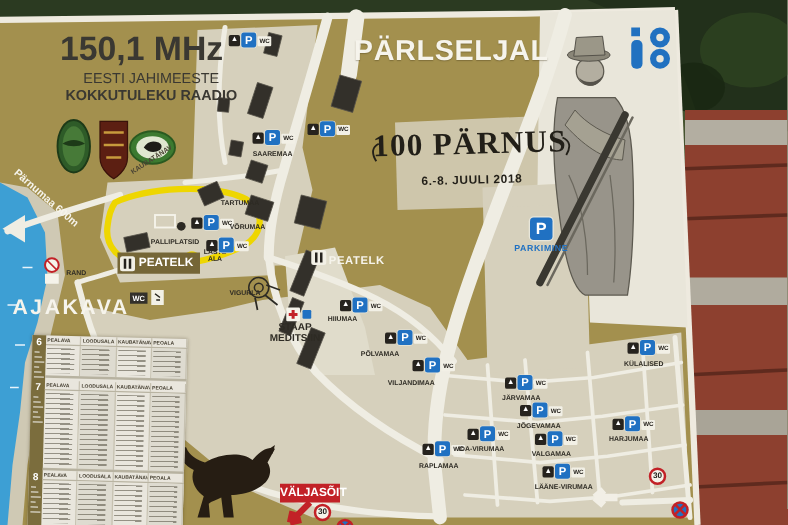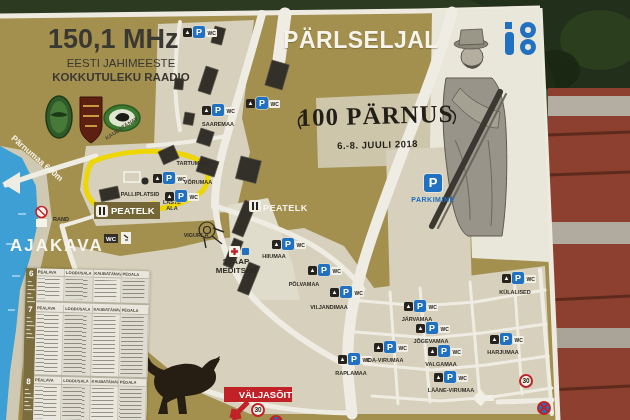--- a/index.html
+++ b/index.html
@@ -36,21 +36,21 @@
          font-size:5px;line-height:8px;border-radius:1px;}
   .utbox{width:12px;height:12px;background:#f2f0e6;border-radius:2px;position:relative;}
   .utbox::before{content:"";position:absolute;left:3px;top:2px;width:1.5px;height:8px;background:#26231e;}
   .utbox::after{content:"";position:absolute;left:7px;top:2px;width:1.5px;height:8px;background:#26231e;}
   .peatelk{left:94px;top:202px;width:66px;height:17px;background:#756637;display:flex;align-items:center;
            gap:3px;padding:2px;color:#fff;font-weight:bold;font-size:9.5px;}
   .staap{left:212px;top:257px;width:48px;font-size:8px;line-height:9px;font-weight:bold;color:#2e2b24;text-align:center;}
   .bigP{left:424px;top:174px;width:18px;height:18px;background:#2071c2;border-radius:3px;color:#fff;
         font-weight:bold;font-size:13px;line-height:18px;text-align:center;box-shadow:0 0 0 1px #e8e6da;}
   .parklab{left:402px;top:196px;width:62px;text-align:center;color:#2071c2;font-weight:bold;font-size:7px;letter-spacing:.5px;}
-  .redbox{left:224px;top:387px;width:68px;height:15px;background:#c22127;color:#fff;font-weight:bold;
+  .redbox{left:224px;top:387px;width:48px;height:15px;background:#c22127;color:#fff;font-weight:bold;
           font-size:9.5px;line-height:15px;text-align:right;}
   .whitebox{left:492px;top:389px;width:64px;height:17px;background:#f2efe6;color:#25221c;font-weight:bold;
             font-size:10px;line-height:17px;text-align:center;box-shadow:0 1px 2px rgba(40,30,10,.4);}
   .sign30{width:14px;height:14px;border-radius:50%;background:#f5f3ea;border:2.5px solid #c22127;
           color:#1d1b16;font-weight:bold;font-size:6.5px;line-height:9px;text-align:center;}
   .signX{width:14px;height:14px;border-radius:50%;background:#2071c2;border:2.5px solid #c22127;position:relative;}
   .signX::before,.signX::after{content:"";position:absolute;left:4px;top:-1px;width:1.6px;height:11px;background:#c22127;}
   .signX::before{transform:rotate(45deg);} .signX::after{transform:rotate(-45deg);}
   
   #table{left:26px;top:268px;width:124px;height:152px;transform:rotate(1.5deg);transform-origin:top left;

